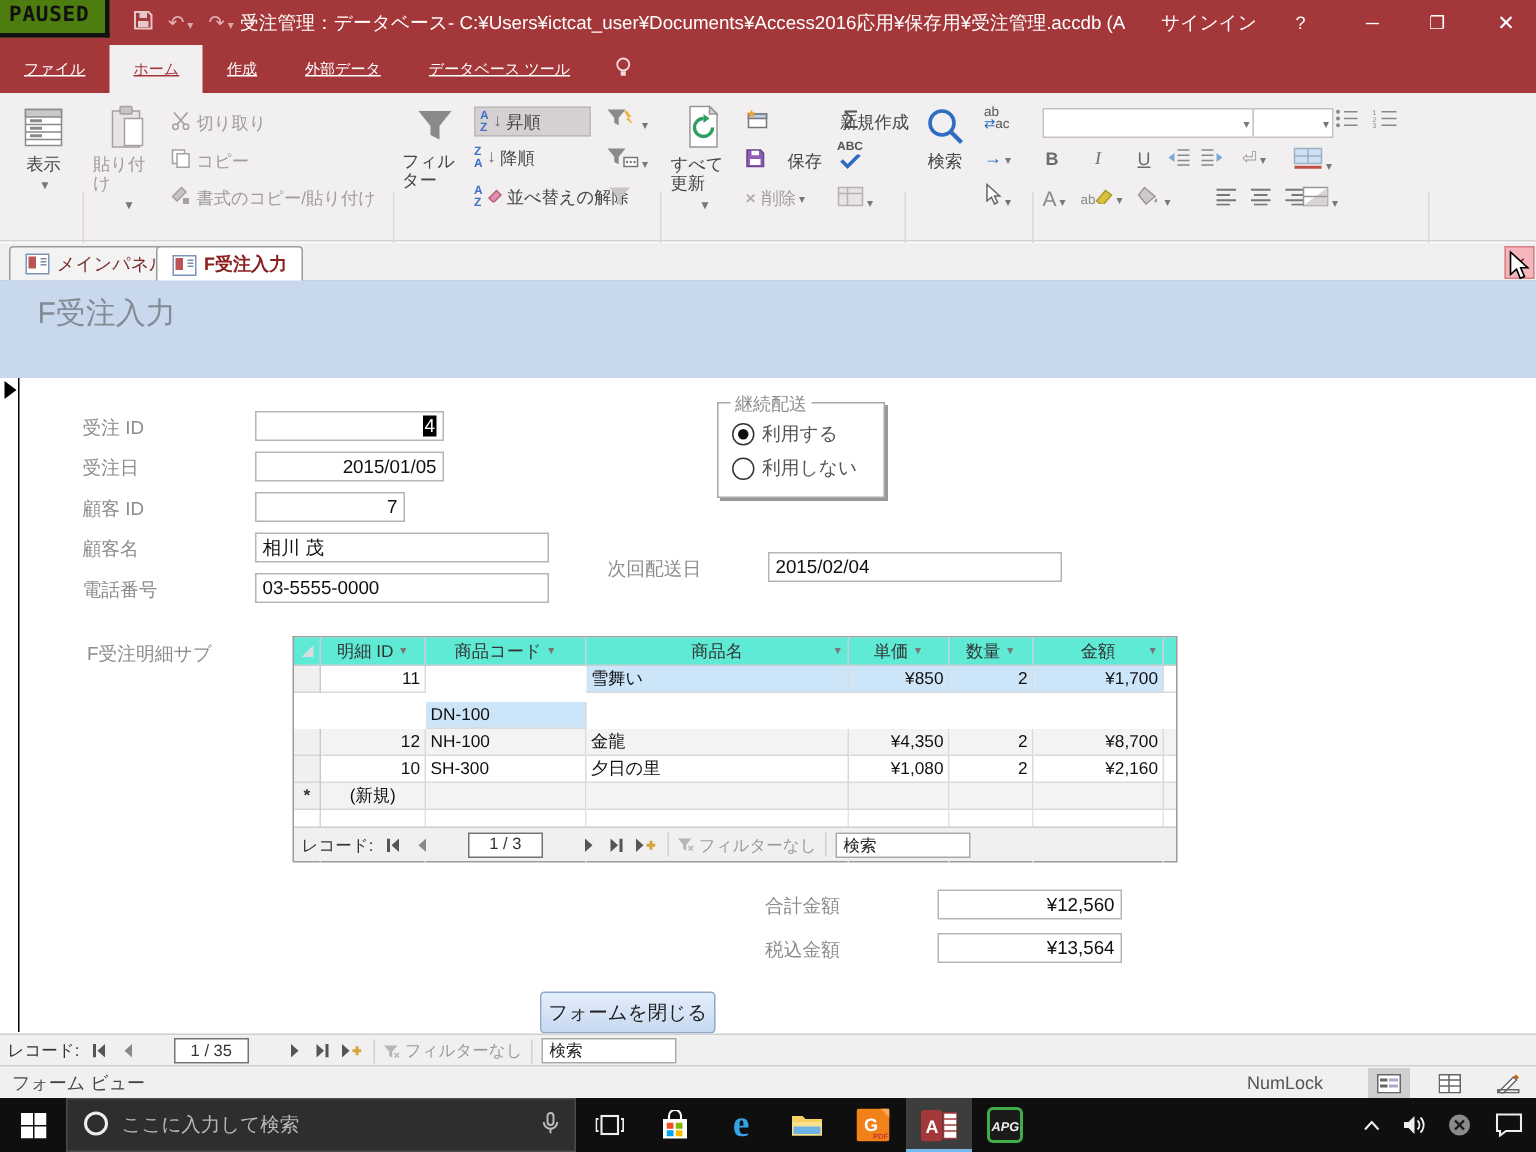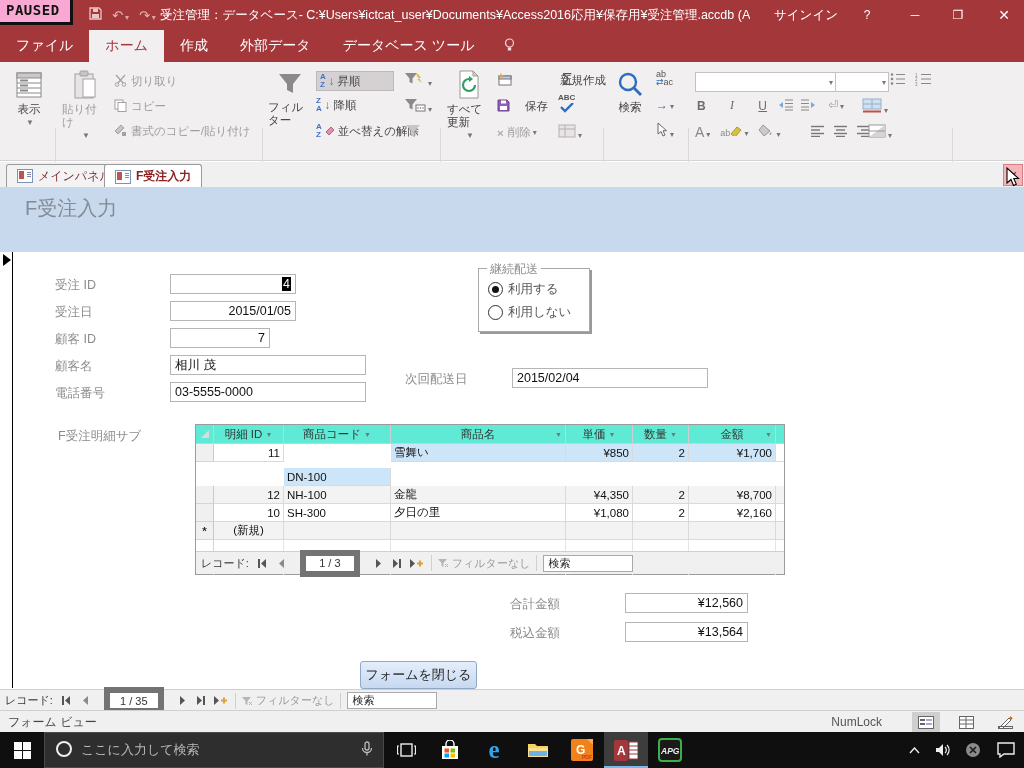--- a/index.html
+++ b/index.html
@@ -7,21 +7,21 @@
   #root{position:relative;width:1024px;height:768px;background:#fff;overflow:hidden;font-size:12px;color:#222;}
   .t{position:absolute;}
   .flex{display:flex;align-items:center;}
   
   .titlebar{left:0;top:0;width:1024px;height:30px;background:#a4373a;color:#fff;}
   .qat-ic{color:#e3b6b8;font-size:13px;margin:0 5px;}
   .ttl{font-size:12.5px;white-space:nowrap;overflow:hidden;}
   .winbtn{height:30px;display:flex;align-items:center;justify-content:center;color:#fff;}
   
   .ribtabs{left:0;top:30px;width:1024px;height:32px;background:#a4373a;color:#fff;display:flex;align-items:stretch;}
-  .rtab{padding:0 16px;display:flex;align-items:center;font-size:14px;}
+  .rtab{padding:0 16px;display:flex;align-items:center;font-size:10px;text-decoration:underline;}
   .rtab.active{background:#f1eff0;color:#a4373a;}
   .tellme{display:flex;align-items:center;color:#f3dadb;font-size:12.5px;margin-left:14px;}
   
   .ribbon{left:0;top:62px;width:1024px;height:98px;background:#f1eff0;border-bottom:1px solid #d5d2d3;}
   .grp-lbl{color:#7a7577;font-size:11px;text-align:center;white-space:nowrap;}
   .vdiv{width:1px;background:#dcd8d9;position:absolute;top:66px;height:88px;}
   .bigbtn{display:flex;flex-direction:column;align-items:center;color:#444;font-size:11.5px;line-height:13px;}
   .sbtn{display:flex;align-items:center;font-size:11.5px;color:#444;white-space:nowrap;}
   .dim{color:#a09c9d;}
   .caret{font-size:8px;color:#777;margin-left:2px;}
@@ -53,34 +53,34 @@
   .hcell{background:#5eead4;border-right:1px solid #ccd0d5;border-bottom:1px solid #ccd0d5;display:flex;align-items:center;justify-content:center;font-size:11.5px;color:#333;box-sizing:border-box;height:19px;position:relative;}
   .hdd{font-size:7px;color:#777;margin-left:3px;}
   .dcell{border-right:1px solid #dadada;border-bottom:1px solid #dadada;display:flex;align-items:center;padding:0 3px;font-size:11.5px;box-sizing:border-box;height:18px;color:#111;}
   .selcol{background:#f0f0f0;border-right:1px solid #c9c9c9;border-bottom:1px solid #d5d5d5;box-sizing:border-box;}
   .alt{background:#f3f3f3;}
   .hl{background:#cde5f8;}
   .num{justify-content:flex-end;}
   
   .navbar{background:#f0f0f0;display:flex;align-items:center;font-size:11px;color:#333;}
   .navbtn{width:17px;height:15px;display:flex;align-items:center;justify-content:center;margin:0 1px;}
-  .counter{background:#fff;border:6px solid #737373;height:15px;display:flex;align-items:center;justify-content:center;min-width:48px;font-size:11px;margin:0 9px;}
+  .counter{background:#fff;border:1px solid #737373;height:15px;display:flex;align-items:center;justify-content:center;min-width:48px;font-size:11px;margin:0 21px;}
   .sbox{background:#fff;border:1px solid #a9a9a9;height:15px;display:flex;align-items:center;padding:0 4px;font-size:11px;min-width:80px;color:#222;}
   .navdim{color:#9a9a9a;display:flex;align-items:center;}
   
   .statusbar{left:0;top:710px;width:1024px;height:22px;background:#f0f0f0;border-top:1px solid #d0d0d0;display:flex;align-items:center;font-size:12px;color:#444;}
   .sic{width:28px;height:20px;display:flex;align-items:center;justify-content:center;}
   .sic.active{background:#cfcfcf;}
   
   .taskbar{left:0;top:732px;width:1024px;height:36px;background:#0f0f0f;display:flex;align-items:center;color:#ccc;}
   .tsearch{width:340px;height:36px;background:#2e2e2e;border:1px solid #4a4a4a;box-sizing:border-box;display:flex;align-items:center;color:#b9b9b9;font-size:13px;}
   .tic{width:44px;height:36px;display:flex;align-items:center;justify-content:center;}
   .tic.active{background:#3d3d3d;box-shadow:inset 0 -2px 0 #76b9ed;}
   .btn-close{background:linear-gradient(#e4eefb,#c6d9f1);border:1px solid #8fa8c8;border-radius:3px;display:flex;align-items:center;justify-content:center;font-size:13px;color:#222;}
-  .paused{left:0;top:0;background:#f9a8d4;color:#111;font-weight:bold;font-size:14px;padding:2px 10px 4px 6px;border-right:3px solid #111;border-bottom:3px solid #111;letter-spacing:.5px;z-index:50;font-family:"DejaVu Sans Mono","Liberation Mono",monospace;}
+  .paused{left:0;top:0;background:#4d7c0f;color:#111;font-weight:bold;font-size:14px;padding:2px 10px 4px 6px;border-right:3px solid #111;border-bottom:3px solid #111;letter-spacing:.5px;z-index:50;font-family:"DejaVu Sans Mono","Liberation Mono",monospace;}
 </style>
 </head>
 <body>
 
 <div id="root">
 
   <div class="t titlebar">
     <div class="t flex" style="left:84px;top:0;height:30px;">
       <span class="qat-ic">
         <svg width="13" height="13" viewBox="0 0 13 13">

